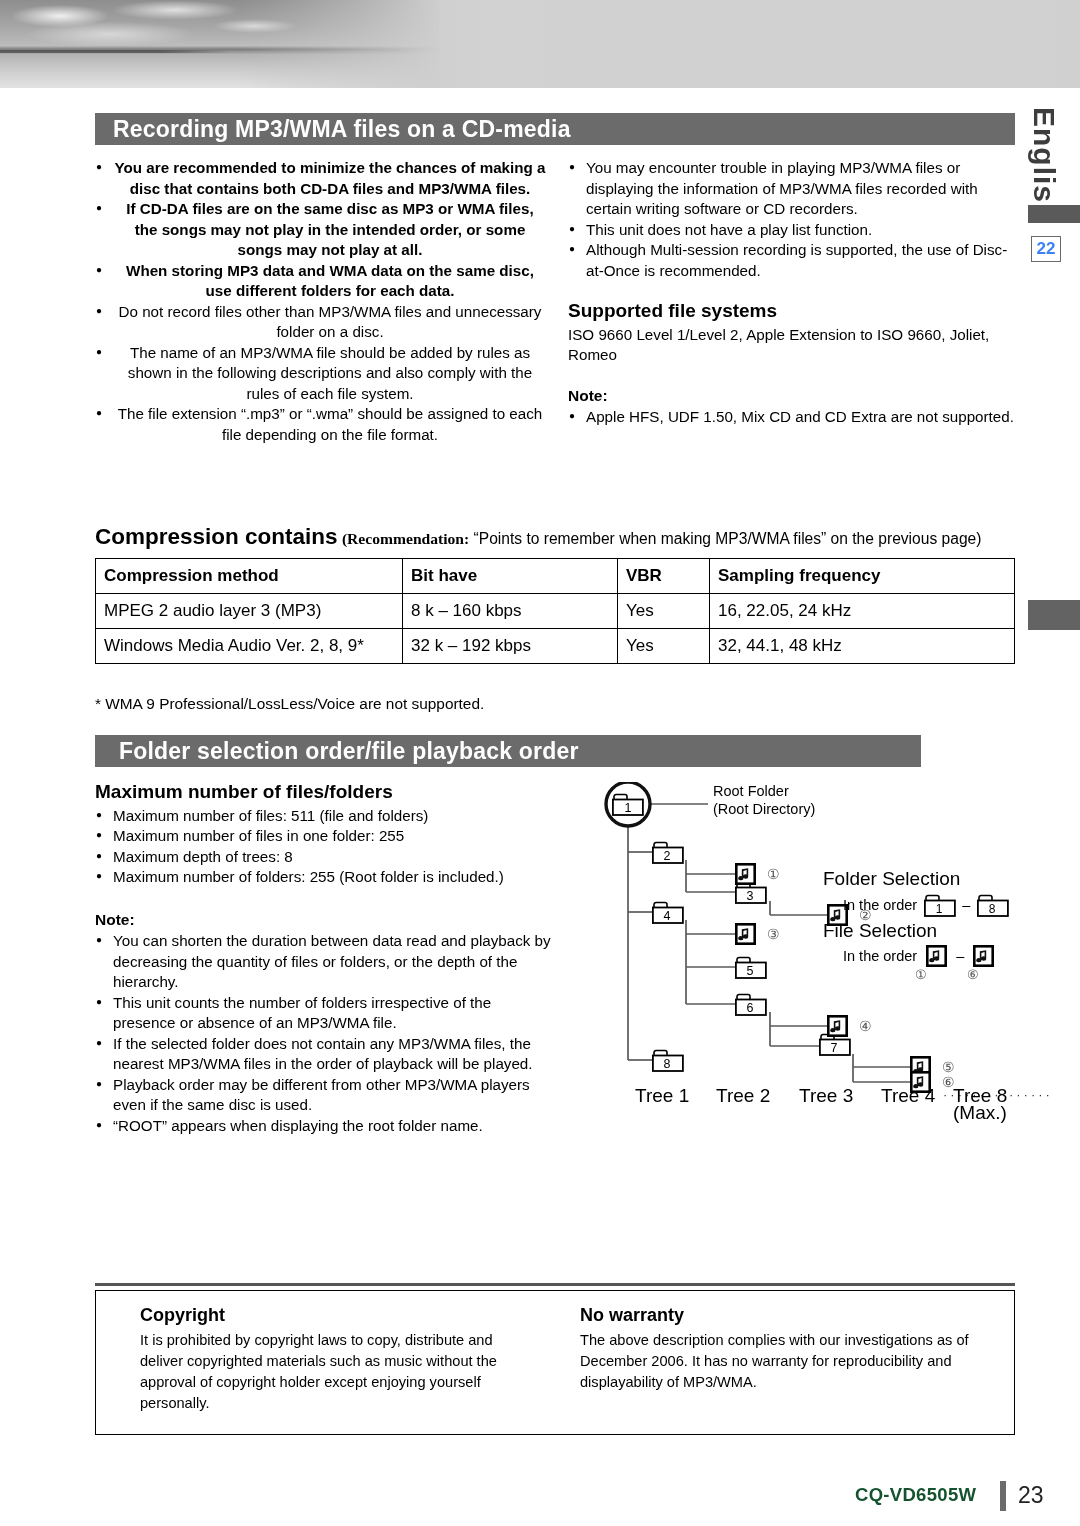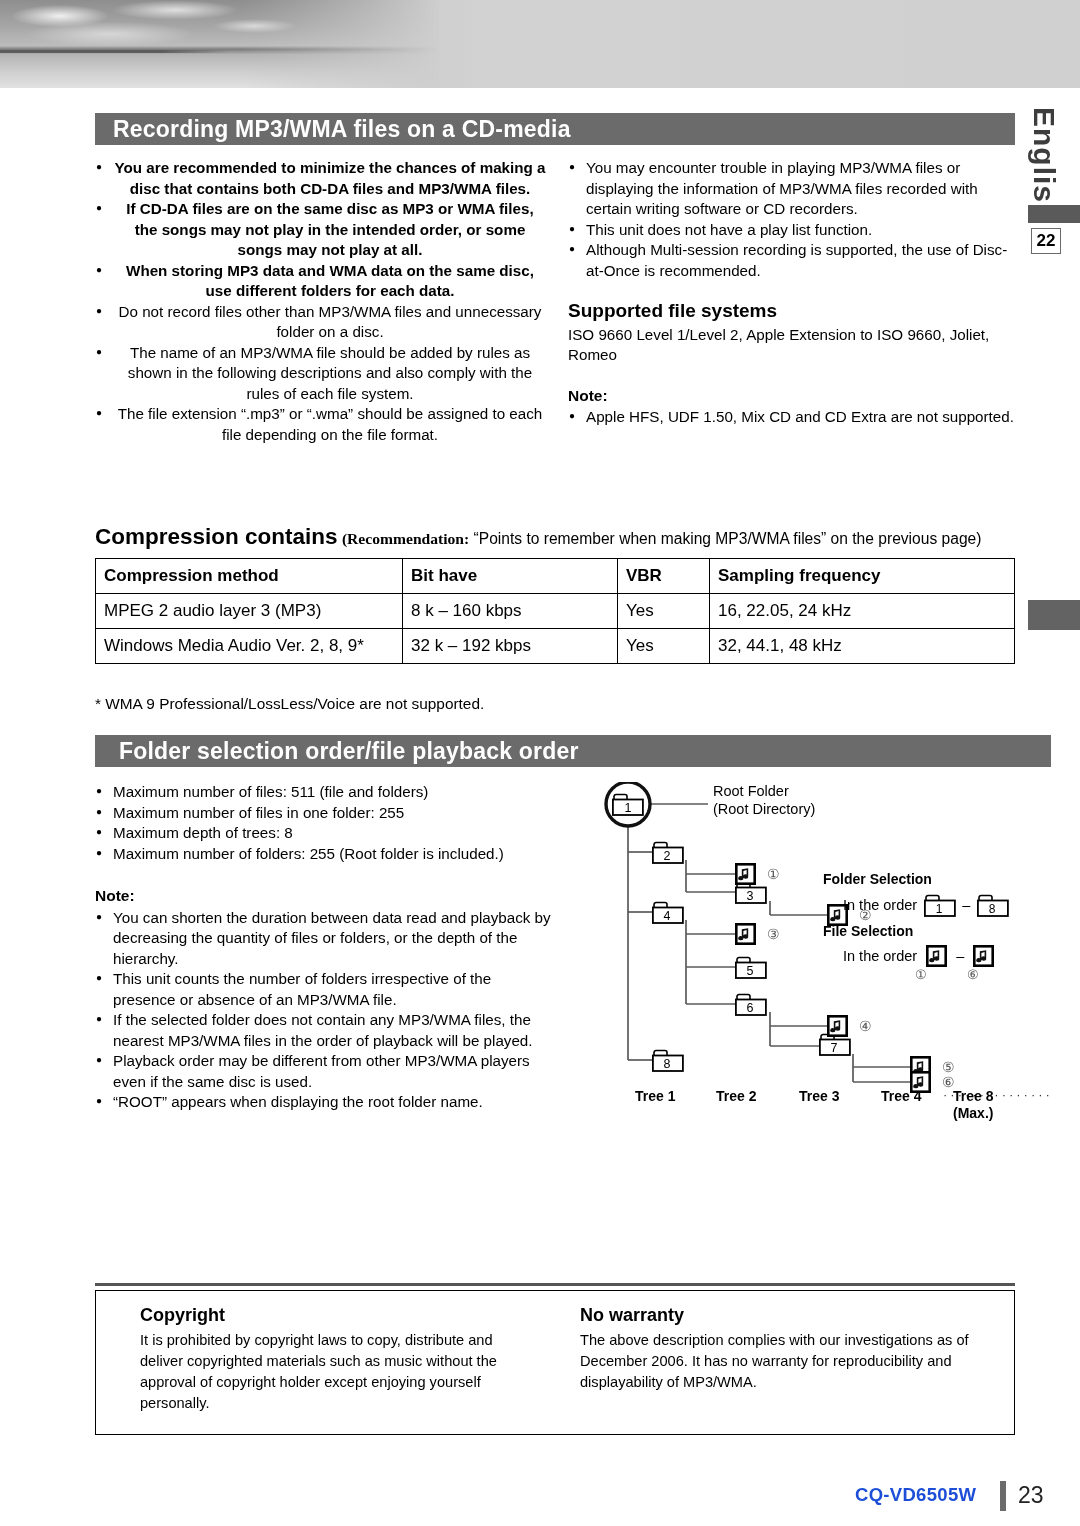--- a/index.html
+++ b/index.html
@@ -24,29 +24,29 @@
             mask-image:linear-gradient(to right,#000 0%,#000 55%,transparent 100%);}
   .banner .horizon{position:absolute;left:0;top:50px;width:230px;height:3px;background:#4a4a4a;opacity:.75;
     -webkit-mask-image:linear-gradient(to right,#000 0%,#000 70%,transparent 100%);
             mask-image:linear-gradient(to right,#000 0%,#000 70%,transparent 100%);}
 
   
   .lang-tab{position:absolute;left:1024px;top:95px;width:40px;height:140px;
     display:flex;align-items:center;justify-content:center;}
   .lang-tab span{writing-mode:vertical-rl;font-weight:bold;font-size:30px;letter-spacing:1px;color:#3d3d3d;}
   .tab-block{position:absolute;left:1028px;top:205px;width:52px;height:18px;background:#5a5a5a;}
-  .pagebox{position:absolute;left:1031px;top:228px;width:28px;height:24px;border:1.5px solid #6a6a6a;
-    display:flex;align-items:center;justify-content:center;font-size:17px;font-weight:bold;color:#000000;}
+  .pagebox{position:absolute;left:1031px;top:236px;width:28px;height:24px;border:1.5px solid #6a6a6a;
+    display:flex;align-items:center;justify-content:center;font-size:17px;font-weight:bold;color:#3b82f6;}
   .tab-block2{position:absolute;left:1028px;top:600px;width:52px;height:30px;background:#636363;}
 
   
   .secbar{position:absolute;background:#6b6b6b;color:#fff;font-weight:bold;
     display:flex;align-items:center;padding-left:18px;box-sizing:border-box;letter-spacing:.2px;}
   #secbar-recording{left:95px;top:113px;width:920px;height:32px;font-size:23px;}
-  #secbar-folder{left:95px;top:735px;width:956px;height:32px;font-size:23px;padding-left:24px;}
+  #secbar-folder{left:95px;top:735px;width:826px;height:32px;font-size:23px;padding-left:24px;}
 
   
   .col{position:absolute;font-size:15.2px;line-height:20.5px;}
   ul.bul{list-style:none;margin:0;padding:0;}
   ul.bul li{position:relative;padding-left:18px;margin:0 0 0 0;}
   ul.bul li:before{content:"\25CF";position:absolute;left:1px;top:-1px;font-size:10px;}
   ul.bul li.b{font-weight:bold;}
   .h3{font-weight:bold;font-size:19px;margin:0 0 3px 0;}
   .note-h{font-weight:bold;font-size:15.5px;margin:0 0 1px 0;}
   .plain{margin:0;}
@@ -69,29 +69,29 @@
 
   
   .rule-top{position:absolute;left:95px;top:1283px;width:920px;height:3px;background:#555;}
   .botbox{position:absolute;left:95px;top:1290px;width:920px;height:145px;border:1.5px solid #000;box-sizing:border-box;}
   .botcol{position:absolute;top:1305px;font-size:14.6px;line-height:21px;}
   .botcol h4{font-size:18px;font-weight:bold;margin:0 0 4px 0;}
   #copyright-col{left:140px;width:390px;}
   #warranty-col{left:580px;width:420px;}
 
   
-  .footer-model{position:absolute;left:855px;top:1484px;font-size:18.5px;font-weight:bold;color:#1d4ed8;letter-spacing:.3px;}
+  .footer-model{position:absolute;left:855px;top:1484px;font-size:18.5px;font-weight:bold;color:#14532d;letter-spacing:.3px;}
   .footer-bar{position:absolute;left:1000px;top:1481px;width:6px;height:30px;background:#6b6b6b;}
   .footer-page{position:absolute;left:1018px;top:1482px;font-size:23px;color:#222;}
 
   
   #tree{position:absolute;left:595px;top:782px;width:425px;height:330px;}
   #tree svg{display:block;}
   .dg-label{position:absolute;font-size:14.5px;line-height:18px;}
-  .dg-bold{font-weight:bold;font-size:14px;}
+  .dg-bold{font-weight:normal;font-size:19px;}
 </style>
 </head>
 <body>
 
 <div class="banner">
   <div class="sky"></div>
   <div class="horizon"></div>
 </div>
 
 <div class="lang-tab">
@@ -161,20 +161,21 @@
         <td>Yes</td>
         <td>32, 44.1, 48 kHz</td>
       </tr>
     </tbody>
 </table>
 <div id="fmt-note">* WMA 9 Professional/LossLess/Voice are not supported.</div>
 
 <div class="secbar" id="secbar-folder">Folder selection order/file playback order</div>
 
 <div class="col" id="folder-left" style="left:95px;top:782px;width:460px;">
+  <div class="h3">Maximum number of files/folders</div>
   <ul class="bul" id="max-list">
       <li class="">Maximum number of files: 511 (file and folders)</li>
       <li class="">Maximum number of files in one folder: 255</li>
       <li class="">Maximum depth of trees: 8</li>
       <li class="">Maximum number of folders: 255 (Root folder is included.)</li>
     </ul>
   <div class="note-h" style="margin-top:22px;">Note:</div>
   <ul class="bul" id="folder-note-list">
       <li class="">You can shorten the duration between data read and playback by decreasing the quantity of files or folders, or the depth of the hierarchy.</li>
       <li class="">This unit counts the number of folders irrespective of the presence or absence of an MP3/WMA file.</li>

